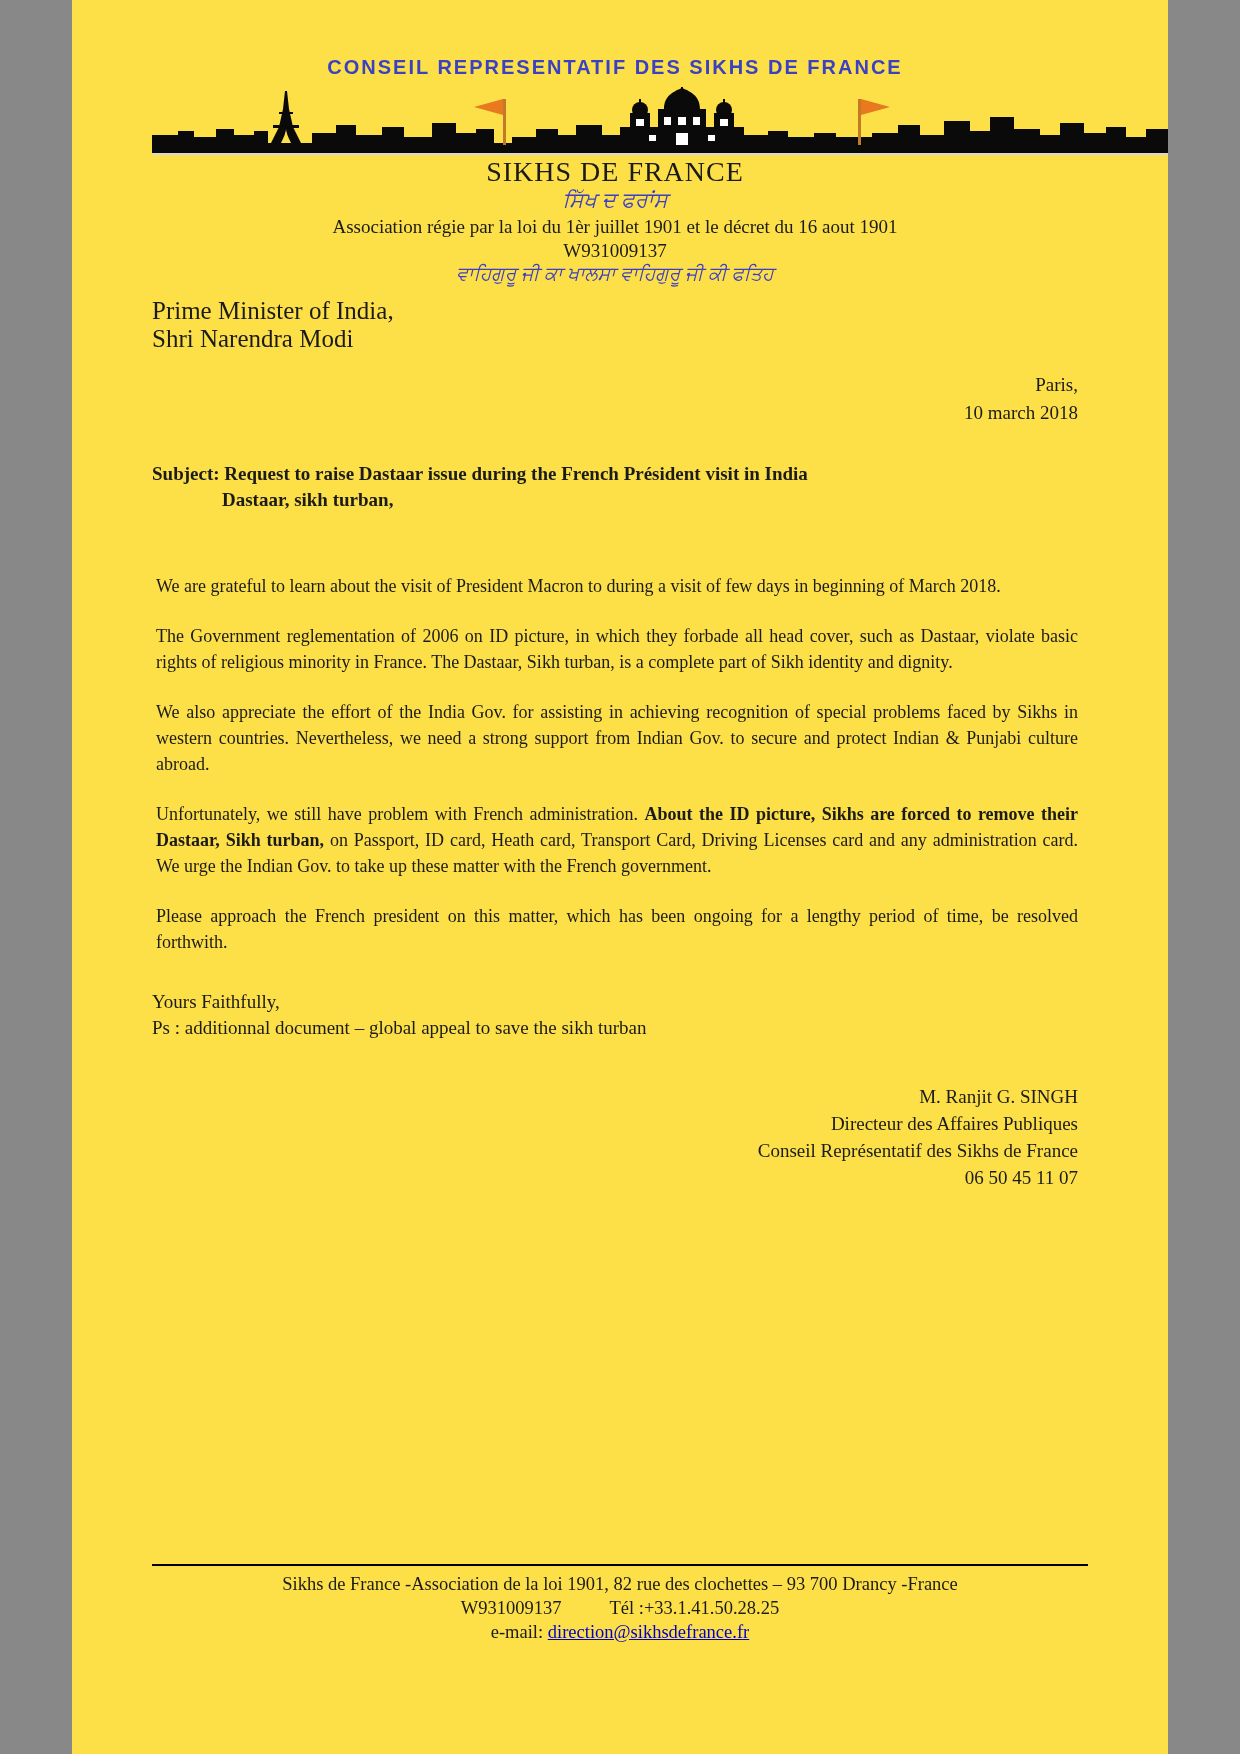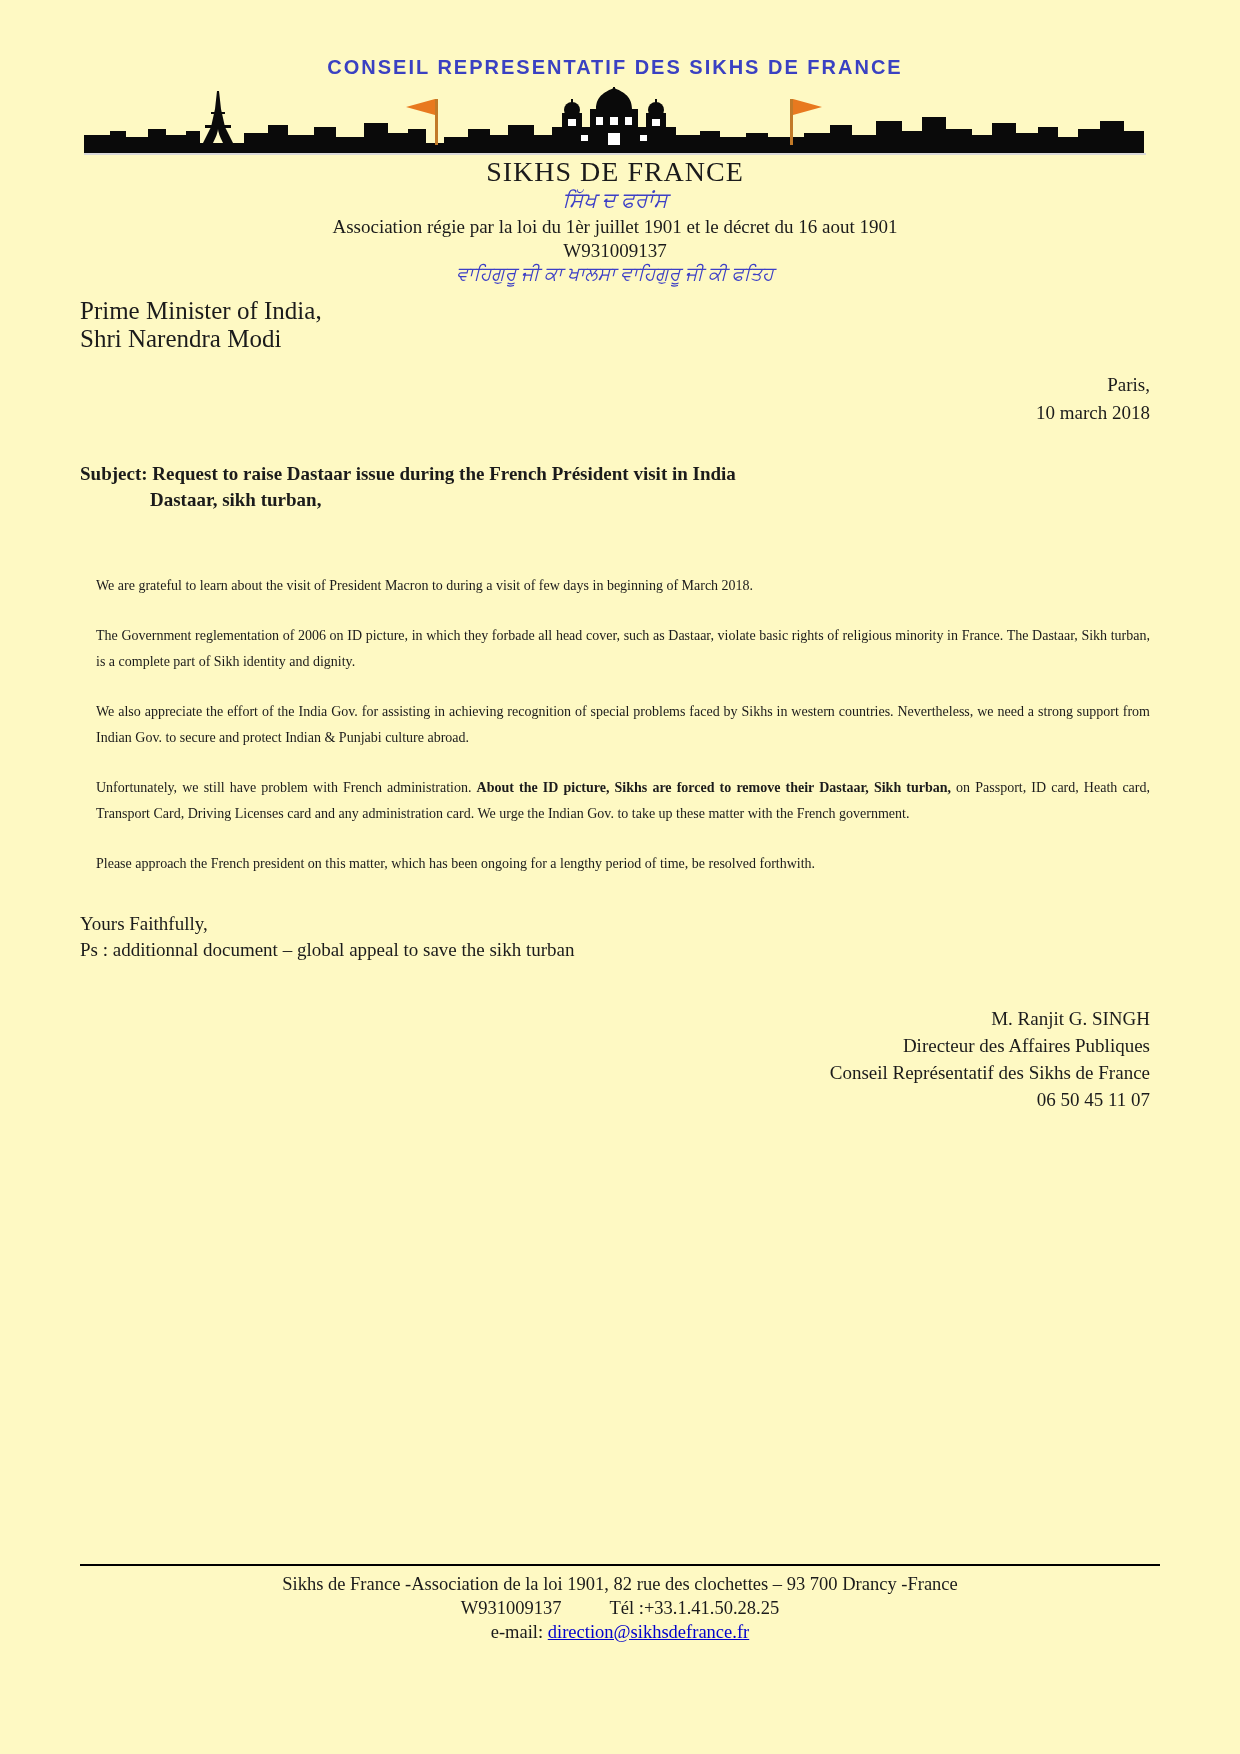--- a/index.html
+++ b/index.html
@@ -1,21 +1,21 @@
 <!DOCTYPE html>
 <html><head>
 <meta charset="utf-8">
 <style>
   html,body { margin:0; padding:0; background:#888; }
   .page {
     position: relative;
-    width: 1240px;
+    width: 1096px;
     height: 1754px;
     margin: 0 auto;
-    background: #fef9c3;
+    background: #fde047;
     font-family: "Liberation Serif", "DejaVu Serif", serif;
     color: #1b1b1b;
     overflow: hidden;
   }
   .content { padding: 0 90px 0 80px; }
 
   
   .org-title {
     margin-top: 56px;
     text-align: center;
@@ -65,22 +65,22 @@
   .dateline { margin-top: 6px; text-align: right; font-size: 19px; }
   .dateline div { line-height: 28px; }
 
   
   .subject { margin-top: 34px; font-weight: bold; font-size: 19px; }
   .subject div { line-height: 26px; }
   .subject-l2 { padding-left: 70px; }
 
   
   .para {
-    margin: 24px 0 0 16px;
-    font-size: 14px;
+    margin: 24px 0 0 4px;
+    font-size: 18px;
     line-height: 26px;
     text-align: justify;
   }
   .para.first { margin-top: 60px; }
   .bold { font-weight: bold; }
   .closing { margin-top: 34px; font-size: 19px; line-height: 26px; }
   .ps { font-size: 19px; line-height: 26px; }
 
   
   .signature { margin-top: 42px; text-align: right; font-size: 19px; }

